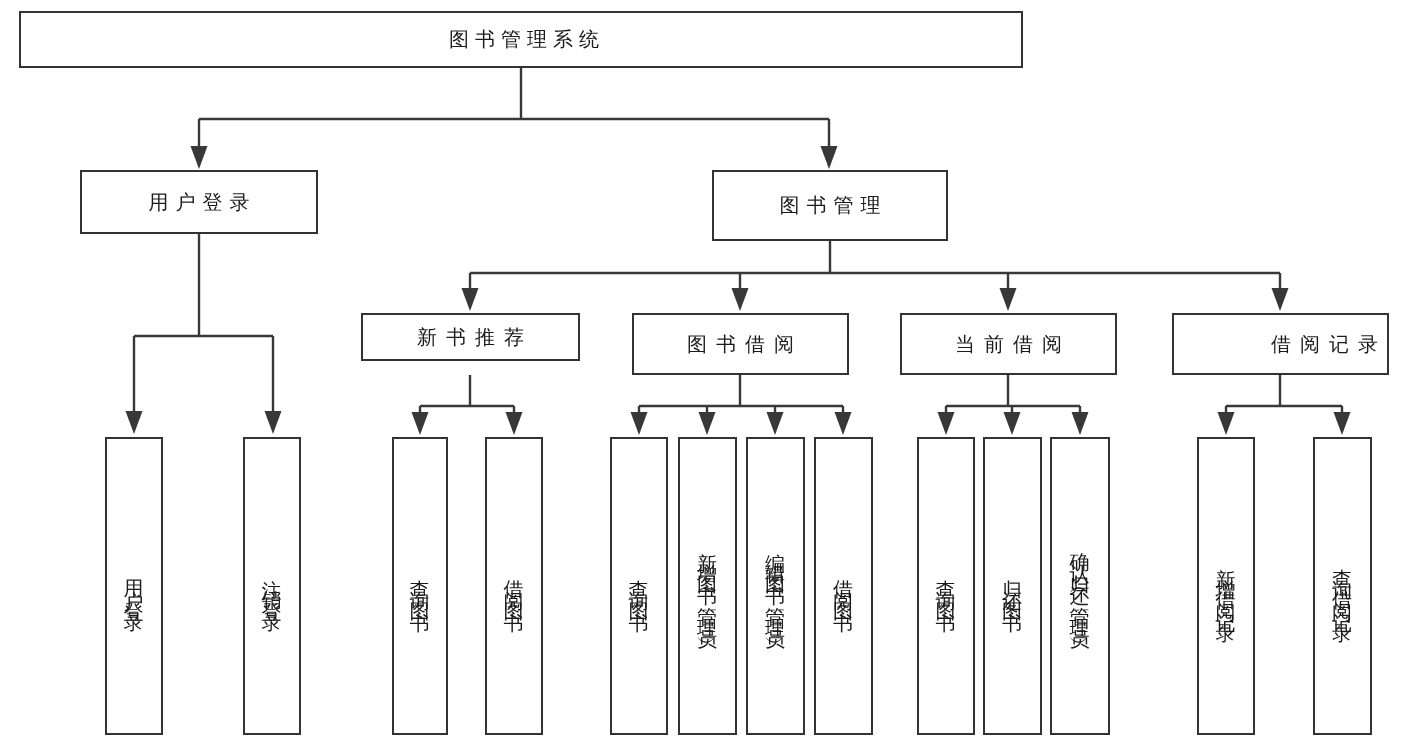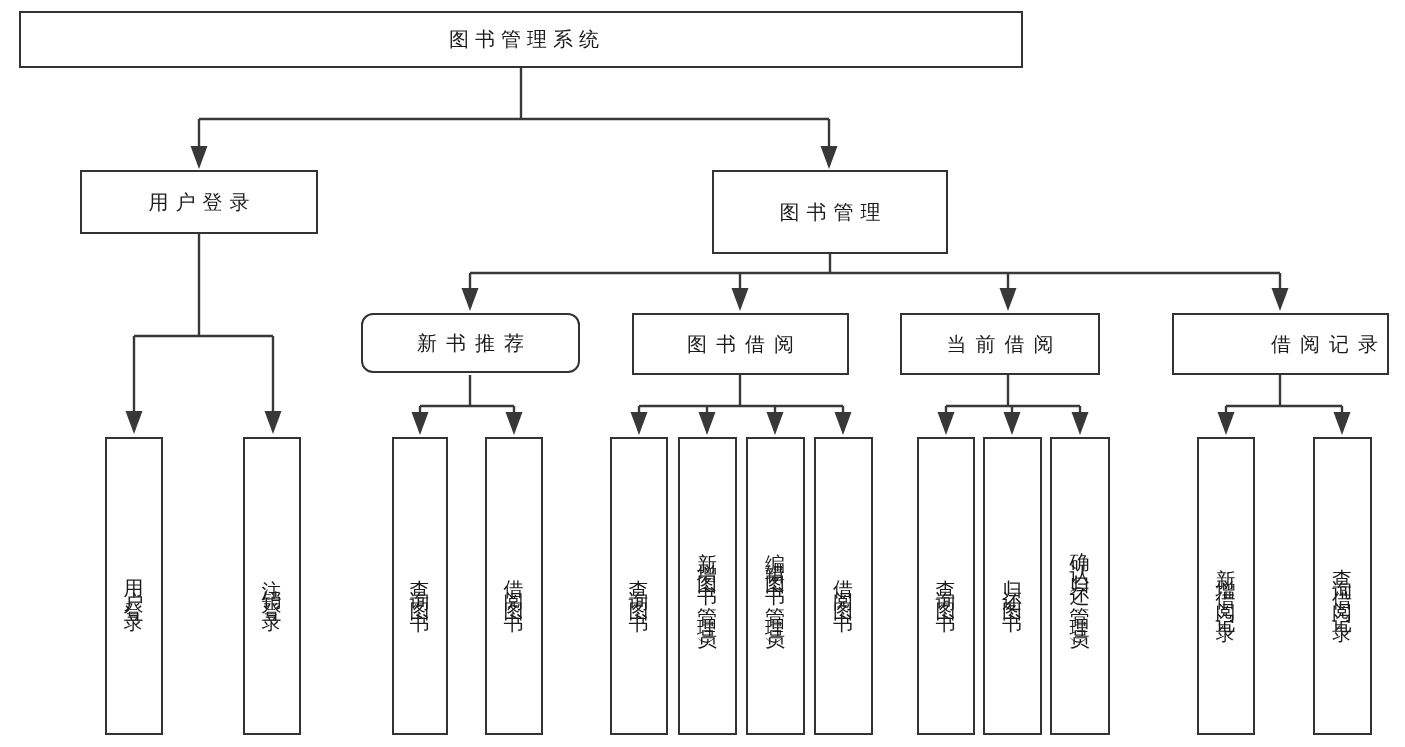--- a/index.html
+++ b/index.html
@@ -122,31 +122,31 @@
     </g>
   </svg>
 
   <div class="hbox ls6" style="left:19px; top:11px; width:1004px; height:57px;">
     <span class="lbl">图书管理系统</span>
   </div>
 
   <div class="hbox ls7" style="left:80px; top:170px; width:238px; height:64px;">
     <span class="lbl">用户登录</span>
   </div>
-  <div class="hbox ls7" style="left:712px; top:170px; width:236px; height:84px;">
+  <div class="hbox ls7" style="left:712px; top:170px; width:236px; height:71px;">
     <span class="lbl">图书管理</span>
   </div>
 
-  <div class="hbox ls9" style="left:361px; top:313px; width:219px; height:60px;border-radius:12px;">
+  <div class="hbox ls9" style="left:361px; top:313px; width:219px; height:48px;">
     <span class="lbl">新书推荐</span>
   </div>
   <div class="hbox ls9" style="left:632px; top:313px; width:217px; height:62px;font-family:Liberation Mono, monospace;">
     <span class="lbl">图书借阅</span>
   </div>
-  <div class="hbox ls9" style="left:900px; top:313px; width:200px; height:62px;">
+  <div class="hbox ls9" style="left:900px; top:313px; width:217px; height:62px;">
     <span class="lbl">当前借阅</span>
   </div>
   <div class="hbox ls9" style="left:1172px; top:313px; width:217px; height:62px;justify-content:flex-end;">
     <span class="lbl">借阅记录</span>
   </div>
 
   <div class="vbox" style="left:105px; width:58px;">
     <span class="lbl">用户登录</span>
   </div>
   <div class="vbox" style="left:243px; width:58px;">

